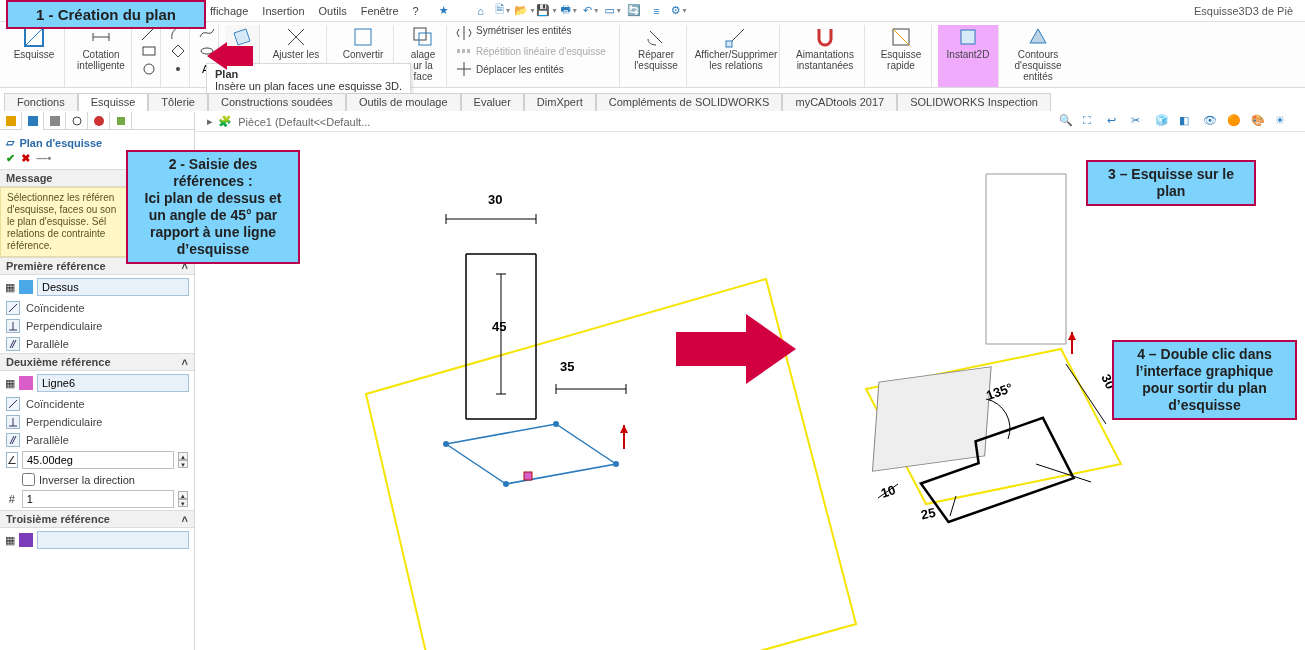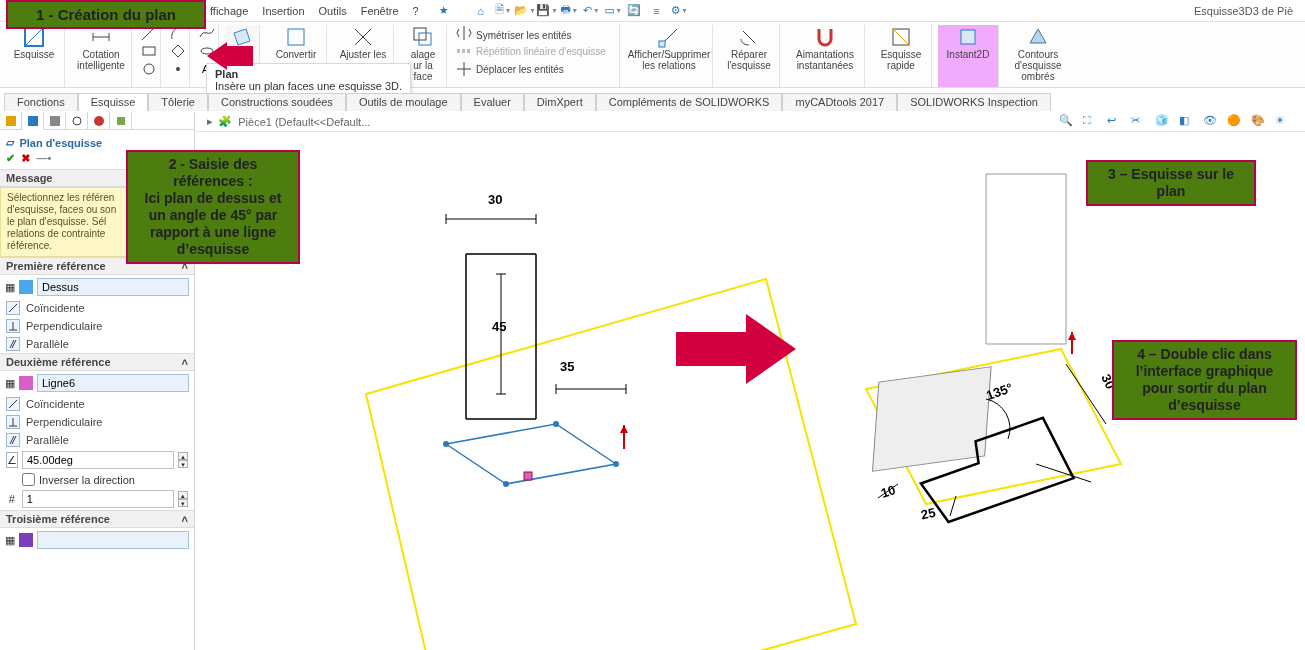--- a/index.html
+++ b/index.html
@@ -57,21 +57,21 @@
   .pm-rel { display:flex; align-items:center; gap:6px; padding:2px 6px; color:#444; }
   .pm-rel .ric { width:14px; height:14px; border:1px solid #9ab8cc; display:flex; align-items:center; justify-content:center; background:#eef5fa; }
   .pm-rel .ric svg { width:10px; height:10px; }
   .pm-spin { display:flex; align-items:center; gap:4px; padding:2px 6px; }
   .pm-spin input { flex:1; height:18px; border:1px solid #c0c0c0; padding:1px 4px; font-size:11px; }
   .pm-spin .spn { width:14px; display:flex; flex-direction:column; }
   .pm-spin .spn div { height:8px; border:1px solid #b0b0b0; background:#f4f4f4; font-size:7px; text-align:center; line-height:7px; }
   .pm-chk { display:flex; align-items:center; gap:4px; padding:2px 6px 2px 22px; }
 
   
-  .callout { position:absolute; border:2px solid #b9004b; background:#4d7c0f; padding:4px 9px; font-size:14px; font-weight:bold; text-align:center; color:#222; line-height:17px; }
+  .callout { position:absolute; border:2px solid #b9004b; background:#7dd3fc; padding:4px 9px; font-size:14px; font-weight:bold; text-align:center; color:#222; line-height:17px; }
   .arrow-r { position:absolute; }
   .arrow-r svg { display:block; }
 
   
   .canvas { position:absolute; left:196px; top:134px; right:0; bottom:0; }
   .dim-txt { position:absolute; font-size:13px; font-weight:bold; color:#000; }
   .svgfree { position:absolute; overflow:visible; }
 
   
   .chev::after { content: "▾"; font-size: 8px; color: #888; margin-left: 2px; }
@@ -162,47 +162,47 @@
   <div class="rgrp" style="background:#f7f7f7">
     <div class="big" style="width:28px">
         <span class="ic"><svg viewBox="0 0 24 24">
             <path d="M4 8 L16 4 L20 16 L8 20 Z" stroke="#3a86c5" fill="#d7e9f6"></path>
           </svg></span>
       </div>
   </div>
   <div class="rgrp">
       <div class="big">
         <span class="ic"><svg viewBox="0 0 24 24">
+            <path d="M4 4l16 16M20 4L4 20" stroke="#444"></path>
+          </svg></span>
+        <span class="lbl">Ajuster les</span>
+      </div>
+    </div>
+  <div class="rgrp">
+      <div class="big">
+        <span class="ic"><svg viewBox="0 0 24 24">
             <rect x="4" y="4" width="16" height="16" stroke="#2a7bbd" fill="none"></rect>
           </svg></span>
         <span class="lbl">Convertir</span>
-      </div>
-    </div>
-  <div class="rgrp">
-      <div class="big">
-        <span class="ic"><svg viewBox="0 0 24 24">
-            <path d="M4 4l16 16M20 4L4 20" stroke="#444"></path>
-          </svg></span>
-        <span class="lbl">Ajuster les</span>
       </div>
     </div>
   <div class="rgrp">
       <div class="big" style="width:40px">
         <span class="ic"><svg viewBox="0 0 24 24">
             <rect x="3" y="3" width="12" height="12" stroke="#444" fill="none"></rect>
             <rect x="8" y="8" width="12" height="12" stroke="#2a7bbd" fill="none"></rect>
           </svg></span>
         <span class="lbl" style="white-space:pre-line">alage
 ur la
 face</span>
       </div>
     </div>
   <div class="rgrp">
     <div class="stack3" style="align-items:flex-start;width:160px">
-      <div style="display:flex;align-items:flex-end;gap:4px">
+      <div style="display:flex;align-items:flex-start;gap:4px">
           <span class="ic"><svg viewBox="0 0 16 16">
               <path d="M8 1v14M3 4l-2 4 2 4M13 4l2 4-2 4" stroke="#444" fill="none"></path>
             </svg></span>
           <span>Symétriser les entités</span>
         </div>
       <div style="display:flex;align-items:center;gap:4px;color:#aaa">
           <span class="ic"><svg viewBox="0 0 16 16">
               <rect x="1" y="6" width="3" height="4" fill="#bbb"></rect>
               <rect x="6" y="6" width="3" height="4" fill="#bbb"></rect>
               <rect x="11" y="6" width="3" height="4" fill="#bbb"></rect>
@@ -211,39 +211,39 @@
         </div>
       <div style="display:flex;align-items:center;gap:4px">
           <span class="ic"><svg viewBox="0 0 16 16">
               <path d="M8 1v14M1 8h14" stroke="#444"></path>
             </svg></span>
           <span>Déplacer les entités</span>
         </div>
     </div>
   </div>
   <div class="rgrp">
+      <div class="big">
+        <span class="ic"><svg viewBox="0 0 24 24">
+            <path d="M6 6l12 12M4 14c0 4 4 6 8 6" stroke="#444" fill="none"></path>
+          </svg></span>
+        <span class="lbl" style="white-space:pre-line">Réparer
+l'esquisse</span>
+      </div>
+    </div>
+  <div class="rgrp">
       <div class="big" style="width:80px">
         <span class="ic"><svg viewBox="0 0 24 24">
             <path d="M4 20L20 4" stroke="#444"></path>
             <rect x="2" y="16" width="6" height="6" fill="#d7e9f6" stroke="#2a7bbd"></rect>
           </svg></span>
         <span class="lbl" style="white-space:pre-line">Afficher/Supprimer
 les relations</span>
       </div>
     </div>
   <div class="rgrp">
-      <div class="big">
-        <span class="ic"><svg viewBox="0 0 24 24">
-            <path d="M6 6l12 12M4 14c0 4 4 6 8 6" stroke="#444" fill="none"></path>
-          </svg></span>
-        <span class="lbl" style="white-space:pre-line">Réparer
-l'esquisse</span>
-      </div>
-    </div>
-  <div class="rgrp">
       <div class="big" style="width:72px">
         <span class="ic"><svg viewBox="0 0 24 24">
             <path d="M6 4v10a6 6 0 0 0 12 0V4" stroke="#c33" fill="none" stroke-width="3"></path>
           </svg></span>
         <span class="lbl" style="white-space:pre-line">Aimantations
 instantanées</span>
       </div>
     </div>
   <div class="rgrp">
       <div class="big">
@@ -263,21 +263,21 @@
         <span class="lbl">Instant2D</span>
       </div>
     </div>
   <div class="rgrp noborder">
       <div class="big" style="width:60px">
         <span class="ic"><svg viewBox="0 0 24 24">
             <path d="M4 18L12 4l8 14z" fill="#bcd3e6" stroke="#2a7bbd"></path>
           </svg></span>
         <span class="lbl" style="white-space:pre-line">Contours
 d'esquisse
-ombrés</span>
+entités</span>
       </div>
     </div>
 </div>
 
 <div class="plan-tip">
   <div class="title">Plan</div>
   <div>Insère un plan faces une esquisse 3D.</div>
 </div>
 
 <div class="tabs">

